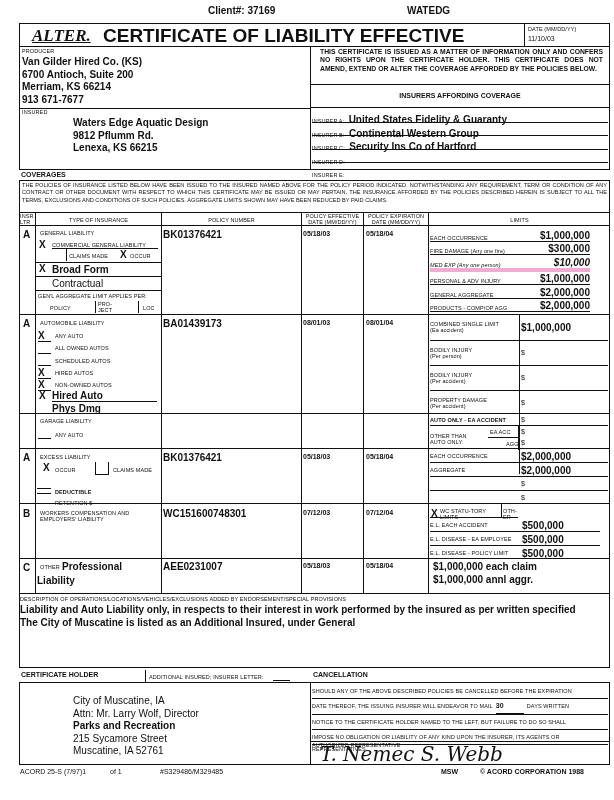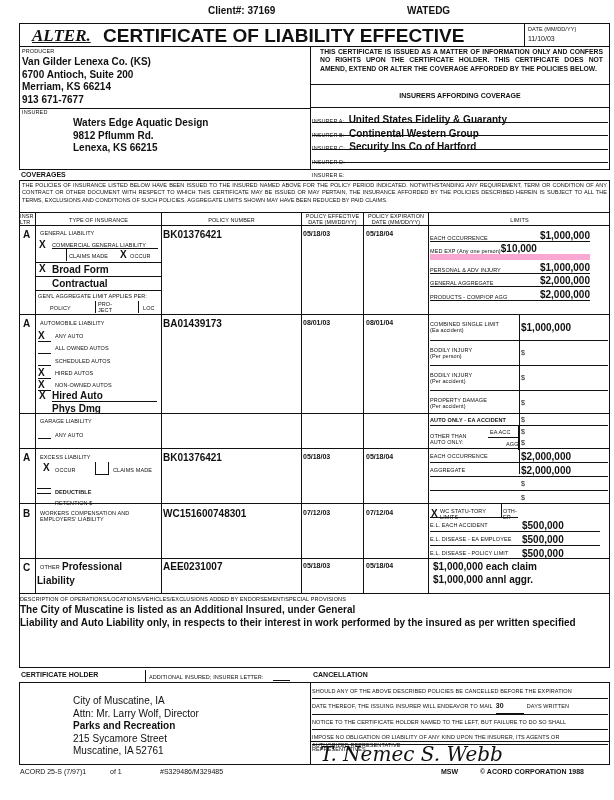--- a/index.html
+++ b/index.html
@@ -25,21 +25,21 @@
 <div class="abs" style="left:32px;top:26px;font-family:'Liberation Serif',serif;font-style:italic;font-weight:bold;font-size:17px;text-decoration:underline;">ALTER.</div>
 <div class="abs b" style="left:103px;top:25px;font-size:19px;">CERTIFICATE OF LIABILITY EFFECTIVE</div>
 <div class="line-v" style="left:524px;top:23px;height:24px;"></div>
 <div class="abs tiny" style="left:528px;top:26px;">DATE (MM/DD/YY)</div>
 <div class="abs small" style="left:528px;top:35px;">11/10/03</div>
 
 <div class="box" style="left:19px;top:47px;width:591px;height:123px;border-top:none;"></div>
 <div class="line-v" style="left:310px;top:47px;height:123px;"></div>
 <div class="abs tiny" style="left:22px;top:48px;">PRODUCER</div>
 <div class="abs med b" style="left:22px;top:56px;line-height:12.5px;">
-  <div>Van Gilder Lenexa Co. (KS)</div>
+  <div>Van Gilder Hired Co. (KS)</div>
   <div>6700 Antioch, Suite 200</div>
   <div>Merriam, KS 66214</div>
   <div>913 671-7677</div>
 </div>
 <div class="line-h" style="left:19px;top:108px;width:291px;"></div>
 <div class="abs tiny" style="left:22px;top:109px;">INSURED</div>
 <div class="abs med b" style="left:73px;top:117px;line-height:12.5px;">
   <div>Waters Edge Aquatic Design</div>
   <div>9812 Pflumm Rd.</div>
   <div>Lenexa, KS 66215</div>
@@ -83,39 +83,43 @@
   <div class="abs x" style="left:39px;top:239px;">X</div>
   <div class="abs tiny" style="left:52px;top:242px;border-bottom:1px solid #111;width:106px;">COMMERCIAL GENERAL LIABILITY</div>
   <div class="line-v" style="left:66px;top:249px;height:12px;"></div>
   <div class="abs tiny" style="left:69px;top:253px;">CLAIMS MADE</div>
   <div class="abs x" style="left:120px;top:249px;">X</div>
   <div class="abs tiny" style="left:130px;top:253px;">OCCUR</div>
   <div class="line-h" style="left:36px;top:262px;width:125px;"></div>
   <div class="abs x" style="left:39px;top:263px;">X</div>
   <div class="abs med b" style="left:52px;top:264px;">Broad Form</div>
   <div class="line-h" style="left:36px;top:276px;width:125px;"></div>
-  <div class="abs med" style="left:52px;top:278px;font-weight:bold;">Contractual</div>
+  <div class="abs med" style="left:52px;top:278px;">Contractual</div>
   <div class="line-h" style="left:36px;top:290px;width:125px;"></div>
   <div class="abs tiny" style="left:38px;top:293px;">GEN'L AGGREGATE LIMIT APPLIES PER:</div>
   <div class="abs tiny" style="left:50px;top:305px;">POLICY</div>
   <div class="line-v" style="left:95px;top:301px;height:12px;"></div>
   <div class="abs tiny" style="left:98px;top:302px;width:20px;line-height:5.5px;">PRO-JECT</div>
   <div class="line-v" style="left:138px;top:301px;height:12px;"></div>
   <div class="abs tiny" style="left:143px;top:305px;">LOC</div>
 
   <div class="abs med b" style="left:163px;top:229px;">BK01376421</div>
   <div class="abs small b" style="left:303px;top:230px;">05/18/03</div>
   <div class="abs small b" style="left:366px;top:230px;">05/18/04</div>
 
   <div class="abs" style="left:430px;top:228px;width:160px;">
     <div style="height:12.5px;border-bottom:1px solid #111;display:flex;justify-content:space-between;align-items:flex-end;">
         <span class="tiny">EACH OCCURRENCE</span>
         <span class="med b">$1,000,000</span>
       </div>
-    <div style="height:12.5px;border-bottom:6px solid #f9a8d4;display:flex;align-items:flex-end;">
+    <div style="height:12.5px;border-bottom:1px solid #111;display:flex;justify-content:space-between;align-items:flex-end;">
+        <span class="tiny">FIRE DAMAGE (Any one fire)</span>
+        <span class="med b">$300,000</span>
+      </div>
+    <div style="height:12.5px;border-bottom:4px solid #f9a8d4;display:flex;justify-content:space-between;align-items:flex-end;font-style:italic;">
         <span class="tiny">MED EXP (Any one person)</span>
         <span class="med b">$10,000</span>
       </div>
     <div style="height:12.5px;border-bottom:1px solid #111;display:flex;justify-content:space-between;align-items:flex-end;">
         <span class="tiny">PERSONAL &amp; ADV INJURY</span>
         <span class="med b">$1,000,000</span>
       </div>
     <div style="height:12.5px;border-bottom:1px solid #111;display:flex;justify-content:space-between;align-items:flex-end;">
         <span class="tiny">GENERAL AGGREGATE</span>
         <span class="med b">$2,000,000</span>
@@ -292,22 +296,22 @@
   <div class="abs med b" style="left:163px;top:561px;">AEE0231007</div>
   <div class="abs small b" style="left:303px;top:562px;">05/18/03</div>
   <div class="abs small b" style="left:366px;top:562px;">05/18/04</div>
   <div class="abs med b" style="left:433px;top:561px;">$1,000,000 each claim</div>
   <div class="abs med b" style="left:433px;top:574px;">$1,000,000 annl aggr.</div>
 </div>
 
 <div class="box" style="left:19px;top:594px;width:591px;height:74px;border-top:none;"></div>
 <div class="abs tiny" style="left:20px;top:596px;">DESCRIPTION OF OPERATIONS/LOCATIONS/VEHICLES/EXCLUSIONS ADDED BY ENDORSEMENT/SPECIAL PROVISIONS</div>
 <div class="abs med b" style="left:20px;top:604px;line-height:12.5px;">
+  <div style="white-space:nowrap;">Liability  and Auto Liability only, in respects to their interest in work performed by the insured as per written specified</div>
   <div>The City of Muscatine is listed as an Additional Insured, under General</div>
-  <div style="white-space:nowrap;">Liability  and Auto Liability only, in respects to their interest in work performed by the insured as per written specified</div>
 </div>
 
 <div class="abs small b" style="left:21px;top:671px;">CERTIFICATE HOLDER</div>
 <div class="line-v" style="left:145px;top:670px;height:12px;"></div>
 <div class="abs tiny" style="left:149px;top:674px;">ADDITIONAL INSURED; INSURER LETTER:</div>
 <div class="abs" style="left:273px;top:680px;width:17px;border-top:1px solid #111;"></div>
 <div class="box" style="left:19px;top:682px;width:291px;height:83px;border-width:1px 0 1px 1px;"></div>
 <div class="abs med" style="left:73px;top:695px;line-height:12.5px;">
   <div>City of Muscatine, IA</div>
   <div>Attn: Mr. Larry Wolf, Director</div>

